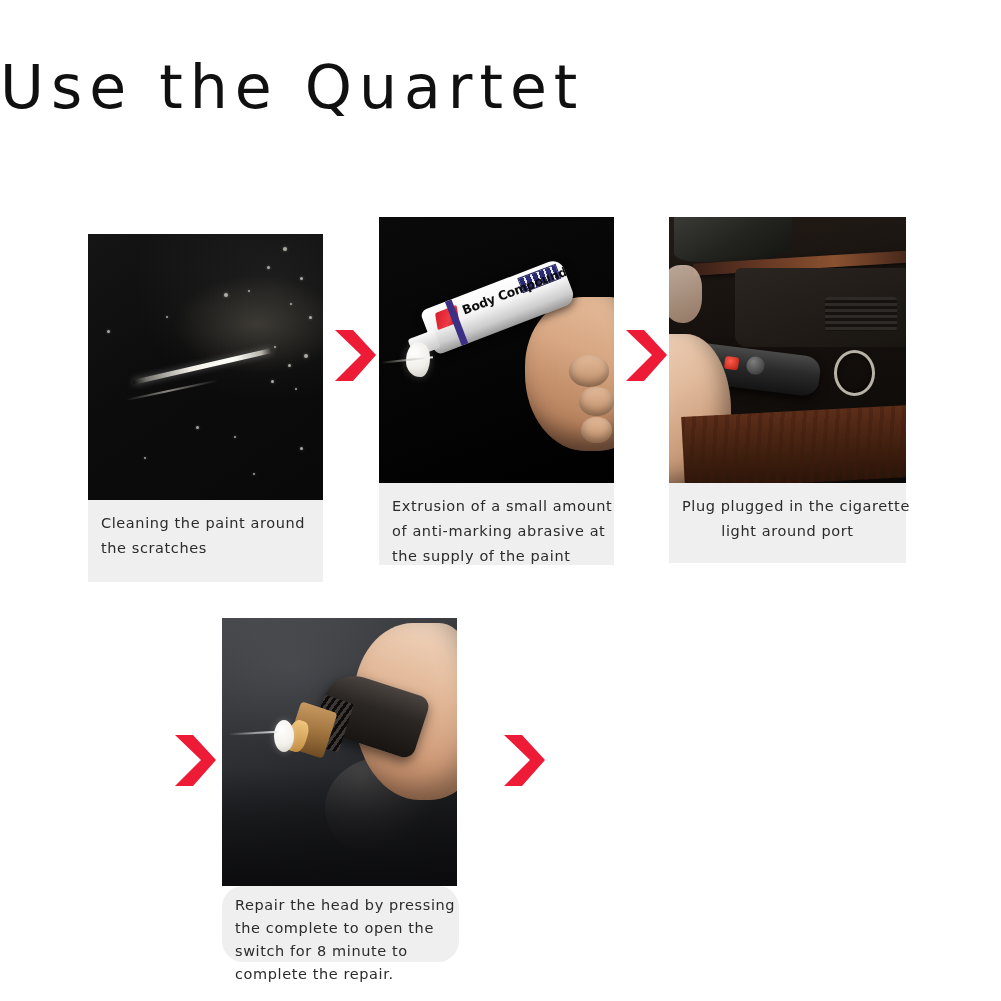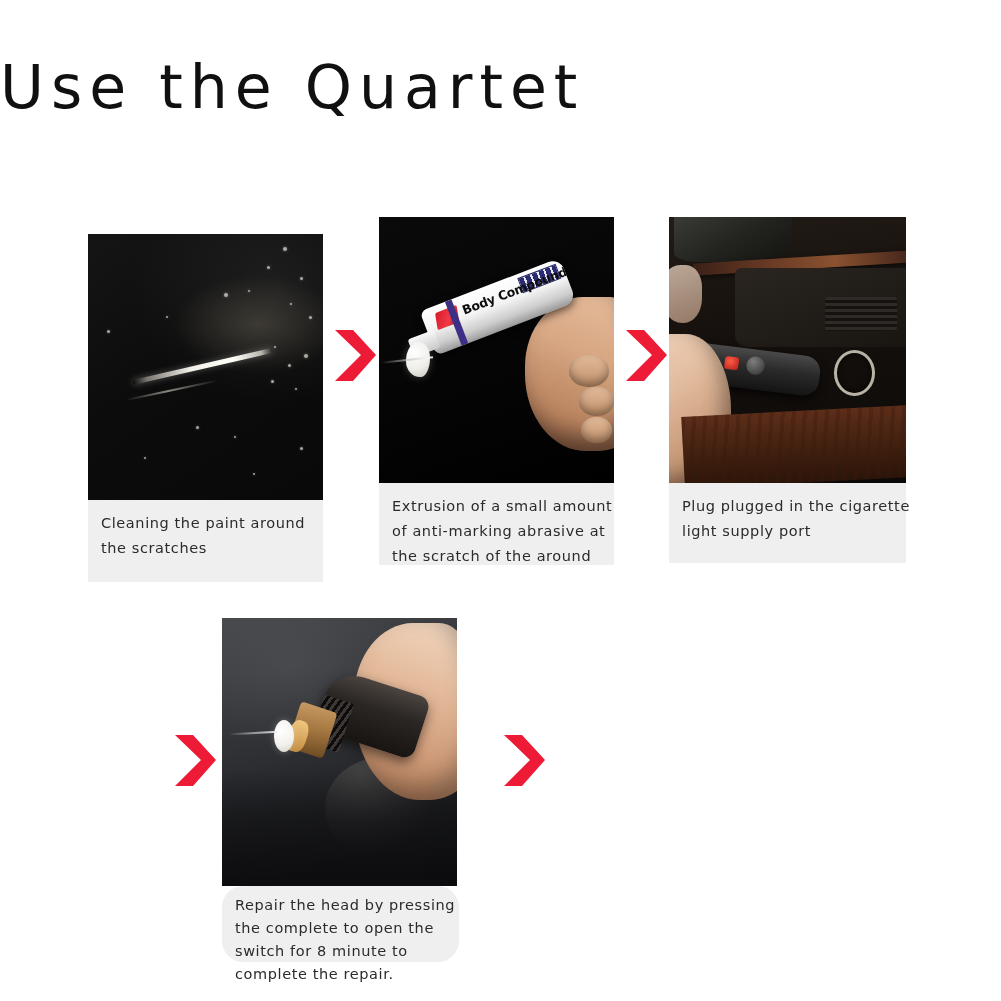--- a/index.html
+++ b/index.html
@@ -366,49 +366,49 @@
       <div class="chips"></div>
       <div class="brand">Body Compound</div>
     </div>
     <div class="p2-nozzle"></div>
     <div class="p2-blob"></div>
     <div class="p2-scratch"></div>
   </div>
   <div class="step-caption" style="width:235px; height:82px;">
     <span class="cap-line">Extrusion of a small amount</span>
     <span class="cap-line">of anti-marking abrasive at</span>
-    <span class="cap-line">the scratch of the around</span>
+    <span class="cap-line">the supply of the paint</span>
   </div>
 </div>
 
 <div class="arrow" style="left:622px; top:328px;">
   <svg viewBox="0 0 46 56">
     <polygon points="4,2 30,27 4,53 22,53 45,27 22,2" fill="#ED1B35"></polygon>
   </svg>
 </div>
 
-<div class="step" style="left:669px; top:217px; width:237px;">
+<div class="step" style="left:669px; top:217px; width:237px;text-align:center;">
   <div class="step-photo ph3" style="width:237px; height:266px;">
     <div class="p3-glass"></div>
     <div class="p3-trimtop"></div>
     <div class="p3-dashpanel"></div>
     <div class="p3-vent"></div>
     <div class="p3-socket"></div>
     <div class="p3-hand-tl"></div>
     <div class="p3-tool">
       <div class="redbtn"></div>
       <div class="dial"></div>
     </div>
     <div class="p3-plugcord"></div>
     <div class="p3-hand"></div>
     <div class="p3-wood"></div>
   </div>
   <div class="step-caption" style="width:237px; height:80px;">
     <span class="cap-line">Plug plugged in the cigarette</span>
-    <span class="cap-line"> light supply port</span>
+    <span class="cap-line"> light around port</span>
   </div>
 </div>
 
 <div class="arrow" style="left:171px; top:733px;">
   <svg viewBox="0 0 46 56">
     <polygon points="4,2 30,27 4,53 22,53 45,27 22,2" fill="#ED1B35"></polygon>
   </svg>
 </div>
 
 <div class="step" style="left:222px; top:618px; width:237px;">

